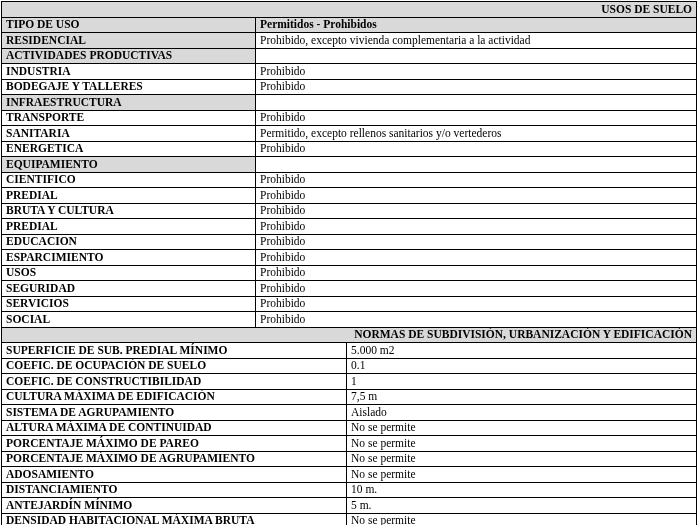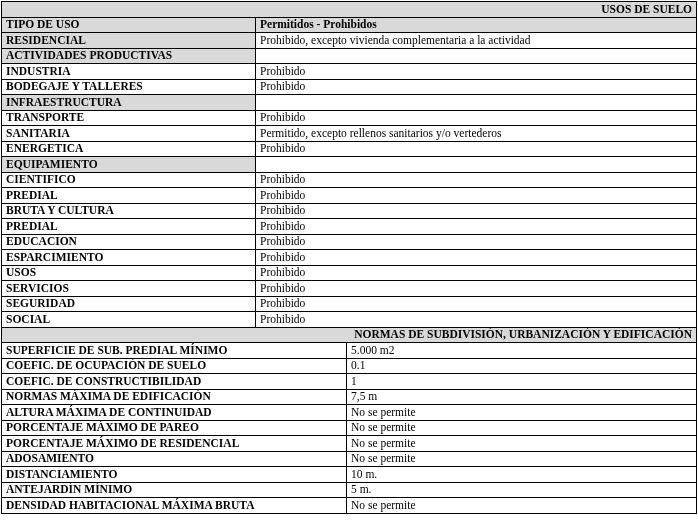--- a/index.html
+++ b/index.html
@@ -98,25 +98,25 @@
       </tr>
       <tr>
         <td class="label-cell">ESPARCIMIENTO</td>
         <td>Prohibido</td>
       </tr>
       <tr>
         <td class="label-cell">USOS</td>
         <td>Prohibido</td>
       </tr>
       <tr>
-        <td class="label-cell">SERVICIOS</td>
+        <td class="label-cell">SEGURIDAD</td>
         <td>Prohibido</td>
       </tr>
       <tr>
-        <td class="label-cell">SEGURIDAD</td>
+        <td class="label-cell">SERVICIOS</td>
         <td>Prohibido</td>
       </tr>
       <tr>
         <td class="label-cell">SOCIAL</td>
         <td>Prohibido</td>
       </tr>
     </tbody>
   </table>
 
   <table style="margin-top:-1px;">
@@ -134,33 +134,37 @@
       </tr>
       <tr>
         <td class="label-cell">COEFIC.  DE OCUPACIÓN DE SUELO</td>
         <td>0.1</td>
       </tr>
       <tr>
         <td class="label-cell">COEFIC.  DE CONSTRUCTIBILIDAD</td>
         <td>1</td>
       </tr>
       <tr>
-        <td class="label-cell">NORMAS MÁXIMA DE EDIFICACIÓN</td>
+        <td class="label-cell">CULTURA MÁXIMA DE EDIFICACIÓN</td>
         <td>7,5  m</td>
+      </tr>
+      <tr>
+        <td class="label-cell">SISTEMA DE AGRUPAMIENTO</td>
+        <td>Aislado</td>
       </tr>
       <tr>
         <td class="label-cell">ALTURA MÁXIMA DE CONTINUIDAD</td>
         <td>No se permite</td>
       </tr>
       <tr>
         <td class="label-cell">PORCENTAJE MÁXIMO DE PAREO</td>
         <td>No se permite</td>
       </tr>
       <tr>
-        <td class="label-cell">PORCENTAJE MÁXIMO DE RESIDENCIAL</td>
+        <td class="label-cell">PORCENTAJE MÁXIMO DE AGRUPAMIENTO</td>
         <td>No se permite</td>
       </tr>
       <tr>
         <td class="label-cell">ADOSAMIENTO</td>
         <td>No se permite</td>
       </tr>
       <tr>
         <td class="label-cell">DISTANCIAMIENTO</td>
         <td>10 m.</td>
       </tr>

